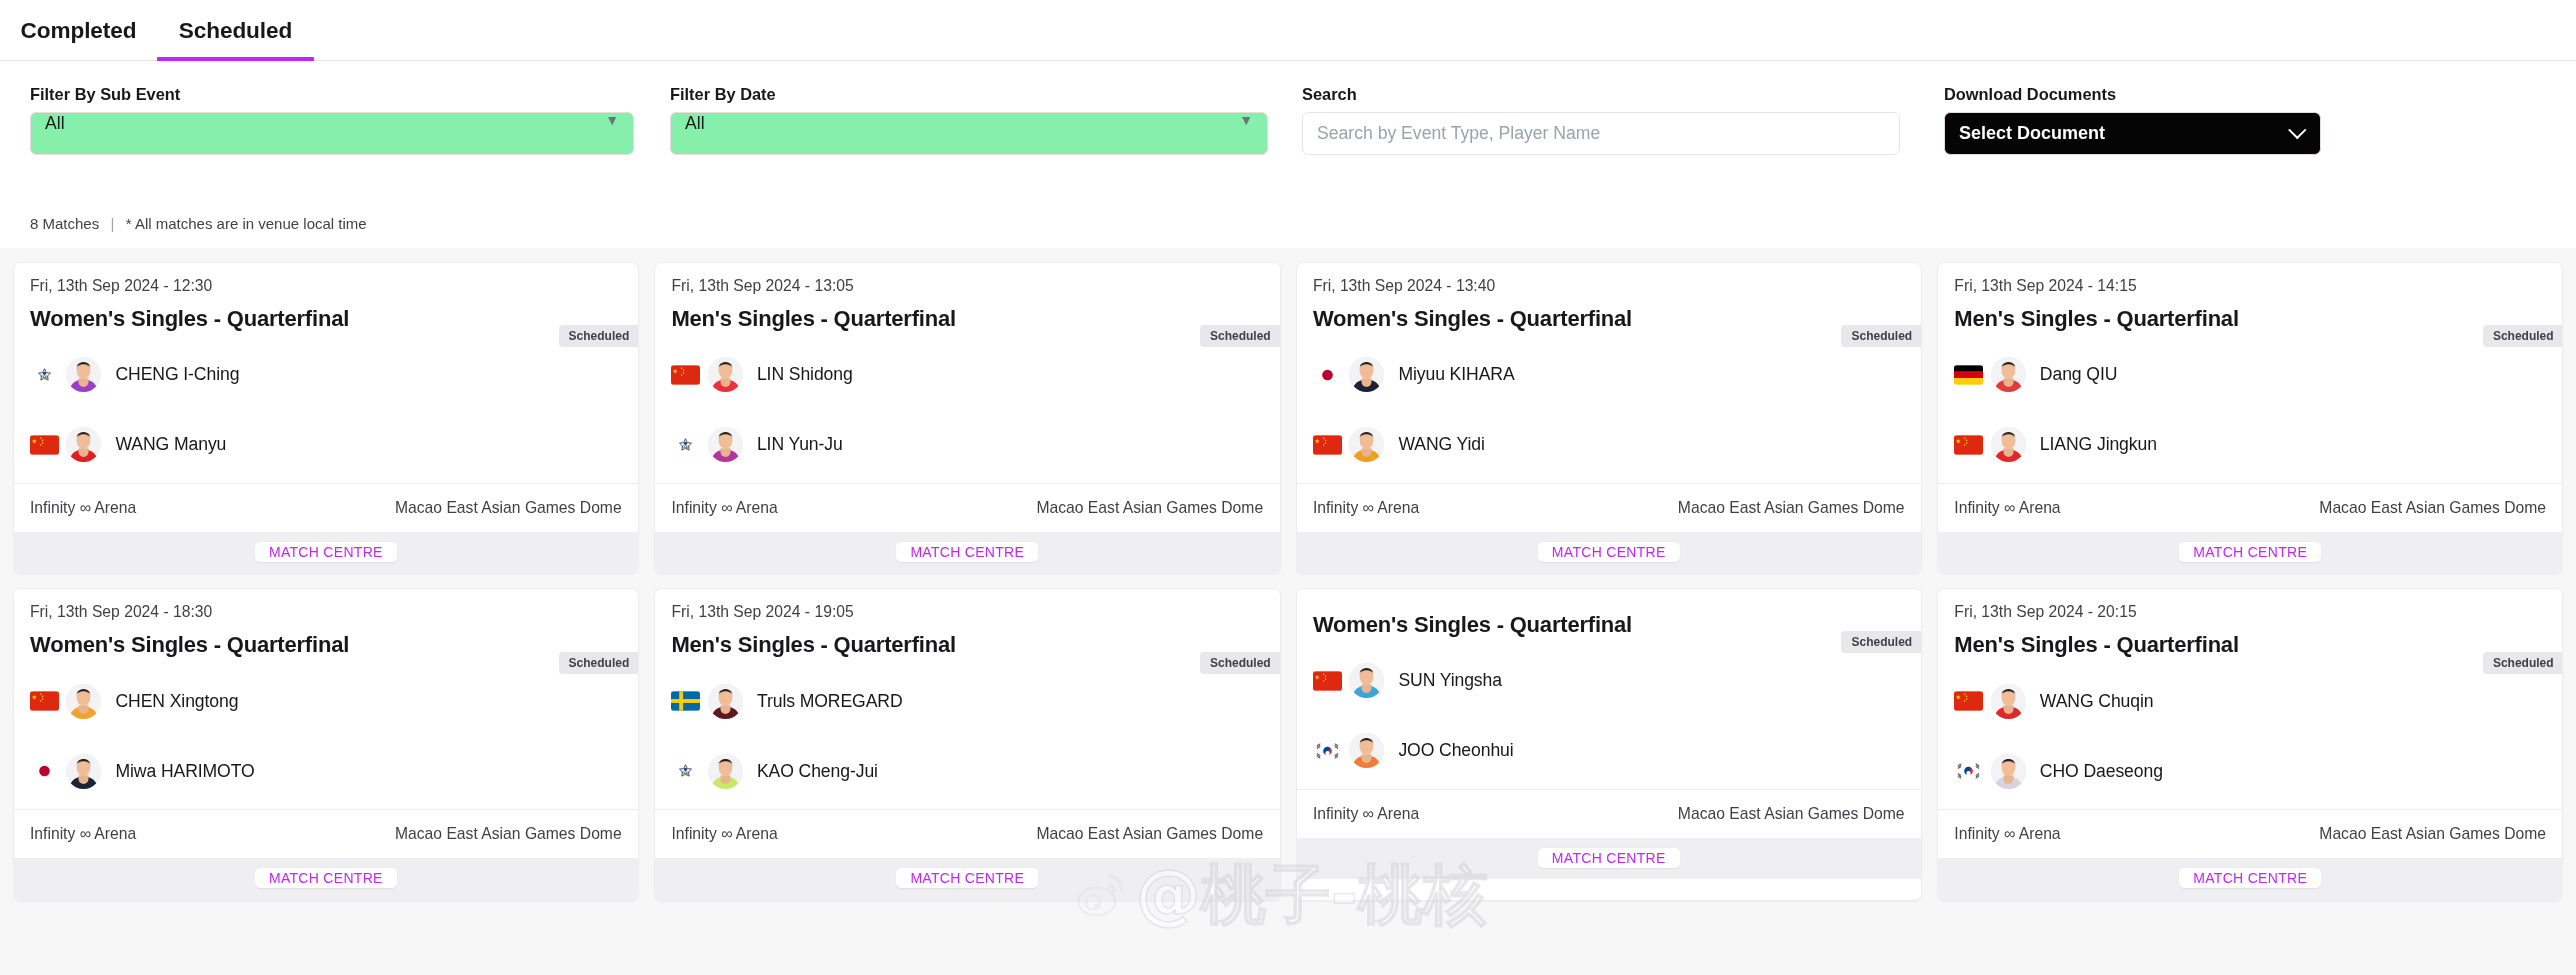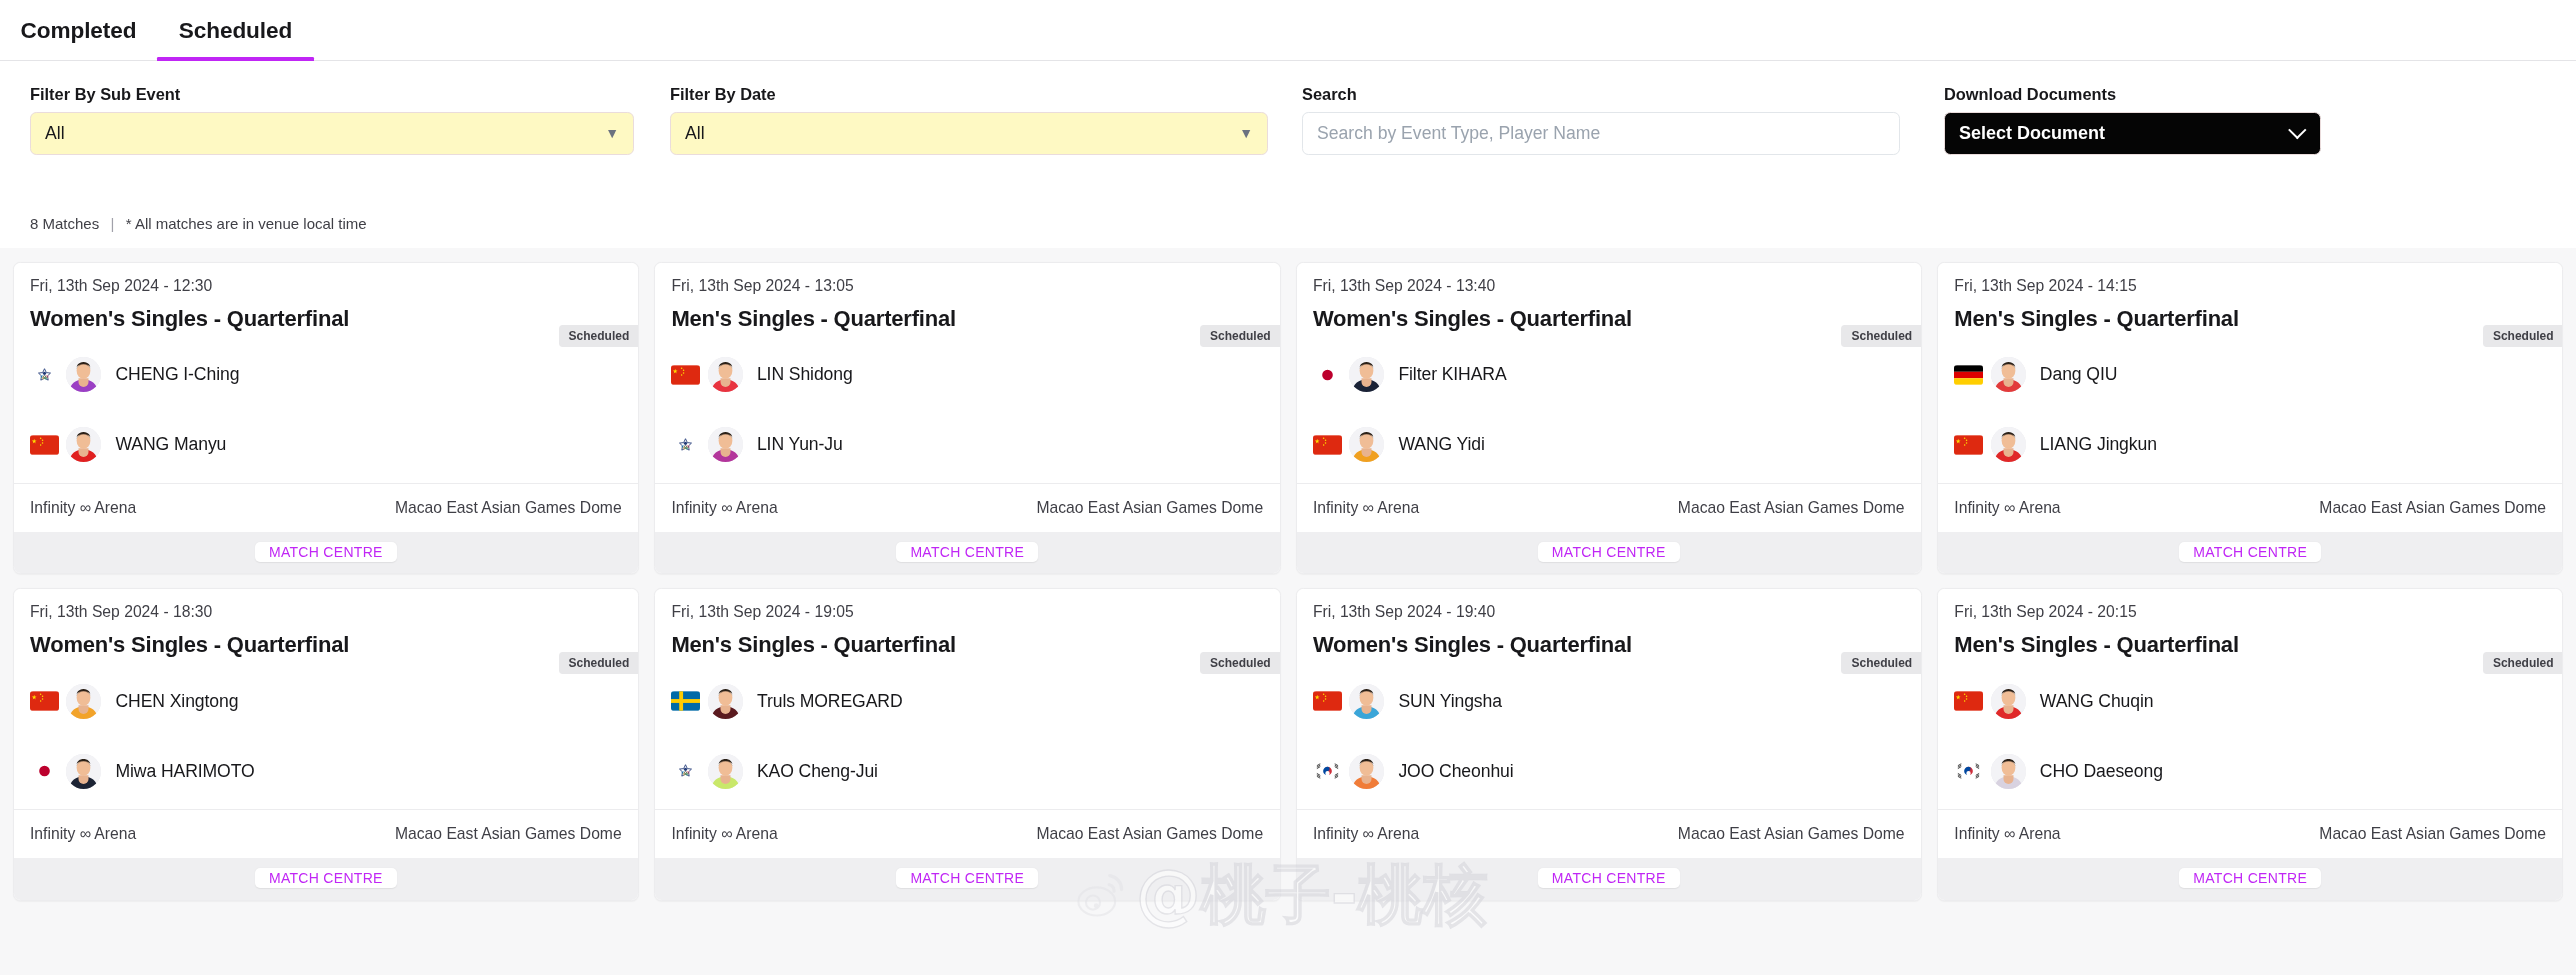--- a/index.html
+++ b/index.html
@@ -61,23 +61,23 @@
     font-size: 16.4px;
     font-weight: 700;
     color: #18181b;
     margin-bottom: 9.4px;
     line-height: 1;
   }
   .select-box {
     height: 43px;
     border: 1.3px solid #eadcdc;
     border-radius: 6.3px;
-    background: #fef9c3;
-    display: flex;
-    align-items: center;
+    background: #86efac;
+    display: flex;
+    align-items: flex-start;
     padding: 0 14px;
     font-size: 17.6px;
     color: #18181b;
     position: relative;
     cursor: pointer;
   }
   .select-box .caret {
     position: absolute;
     right: 14px;
     font-size: 14px;
@@ -494,21 +494,21 @@
               <span class="avatar">
                 <svg viewBox="0 0 56 56">
                   <rect width="56" height="56" fill="#f3f3f6"></rect>
                   <path d="M6 56 C6 42 16 36 28 36 C40 36 50 42 50 56 Z" fill="#1a2236"></path>
                   <path d="M20 34 h16 v6 a8 8 0 0 1 -16 0 z" fill="#e8b38f"></path>
                   <ellipse cx="28" cy="22" rx="11" ry="13" fill="#f0bd96"></ellipse>
                   <path d="M17 20 C17 9 39 9 39 20 C39 16 35 12 28 12 C21 12 17 16 17 20 Z" fill="#2b2118"></path>
                   <path d="M17 20 C16 14 20 8 28 8 C36 8 40 14 39 20 L39 16 C36 12 32 11 28 11 C24 11 20 12 17 16 Z" fill="#2b2118"></path>
                 </svg>
               </span>
-              <span class="player-name">Filter KIHARA</span>
+              <span class="player-name">Miyuu KIHARA</span>
             </div>
             <div class="player-row">
               <span class="flag">
                 <svg viewBox="0 0 60 40">
                   <rect width="60" height="40" fill="#de2910"></rect>
                   <polygon points="10,7 12,13 18,13 13,17 15,23 10,19 5,23 7,17 2,13 8,13" fill="#ffde00" transform="scale(0.62) translate(4,4)"></polygon>
                   <circle cx="22" cy="6" r="1.6" fill="#ffde00"></circle>
                   <circle cx="26" cy="10" r="1.6" fill="#ffde00"></circle>
                   <circle cx="26" cy="16" r="1.6" fill="#ffde00"></circle>
                   <circle cx="22" cy="20" r="1.6" fill="#ffde00"></circle>
@@ -712,21 +712,20 @@
           <div class="venue-row">
             <span>Infinity ∞ Arena</span>
             <span>Macao East Asian Games Dome</span>
           </div>
           <div class="card-foot">
             <button class="mc-btn">MATCH CENTRE</button>
           </div>
         </div>
         <div class="card">
           <div class="card-head">
-            <div class="card-date">Fri, 13th Sep 2024 - 19:40</div>
             <div class="card-title">Women's Singles - Quarterfinal</div>
             <div class="status-badge">Scheduled</div>
           </div>
           <div class="players">
             <div class="player-row">
               <span class="flag">
                 <svg viewBox="0 0 60 40">
                   <rect width="60" height="40" fill="#de2910"></rect>
                   <polygon points="10,7 12,13 18,13 13,17 15,23 10,19 5,23 7,17 2,13 8,13" fill="#ffde00" transform="scale(0.62) translate(4,4)"></polygon>
                   <circle cx="22" cy="6" r="1.6" fill="#ffde00"></circle>

